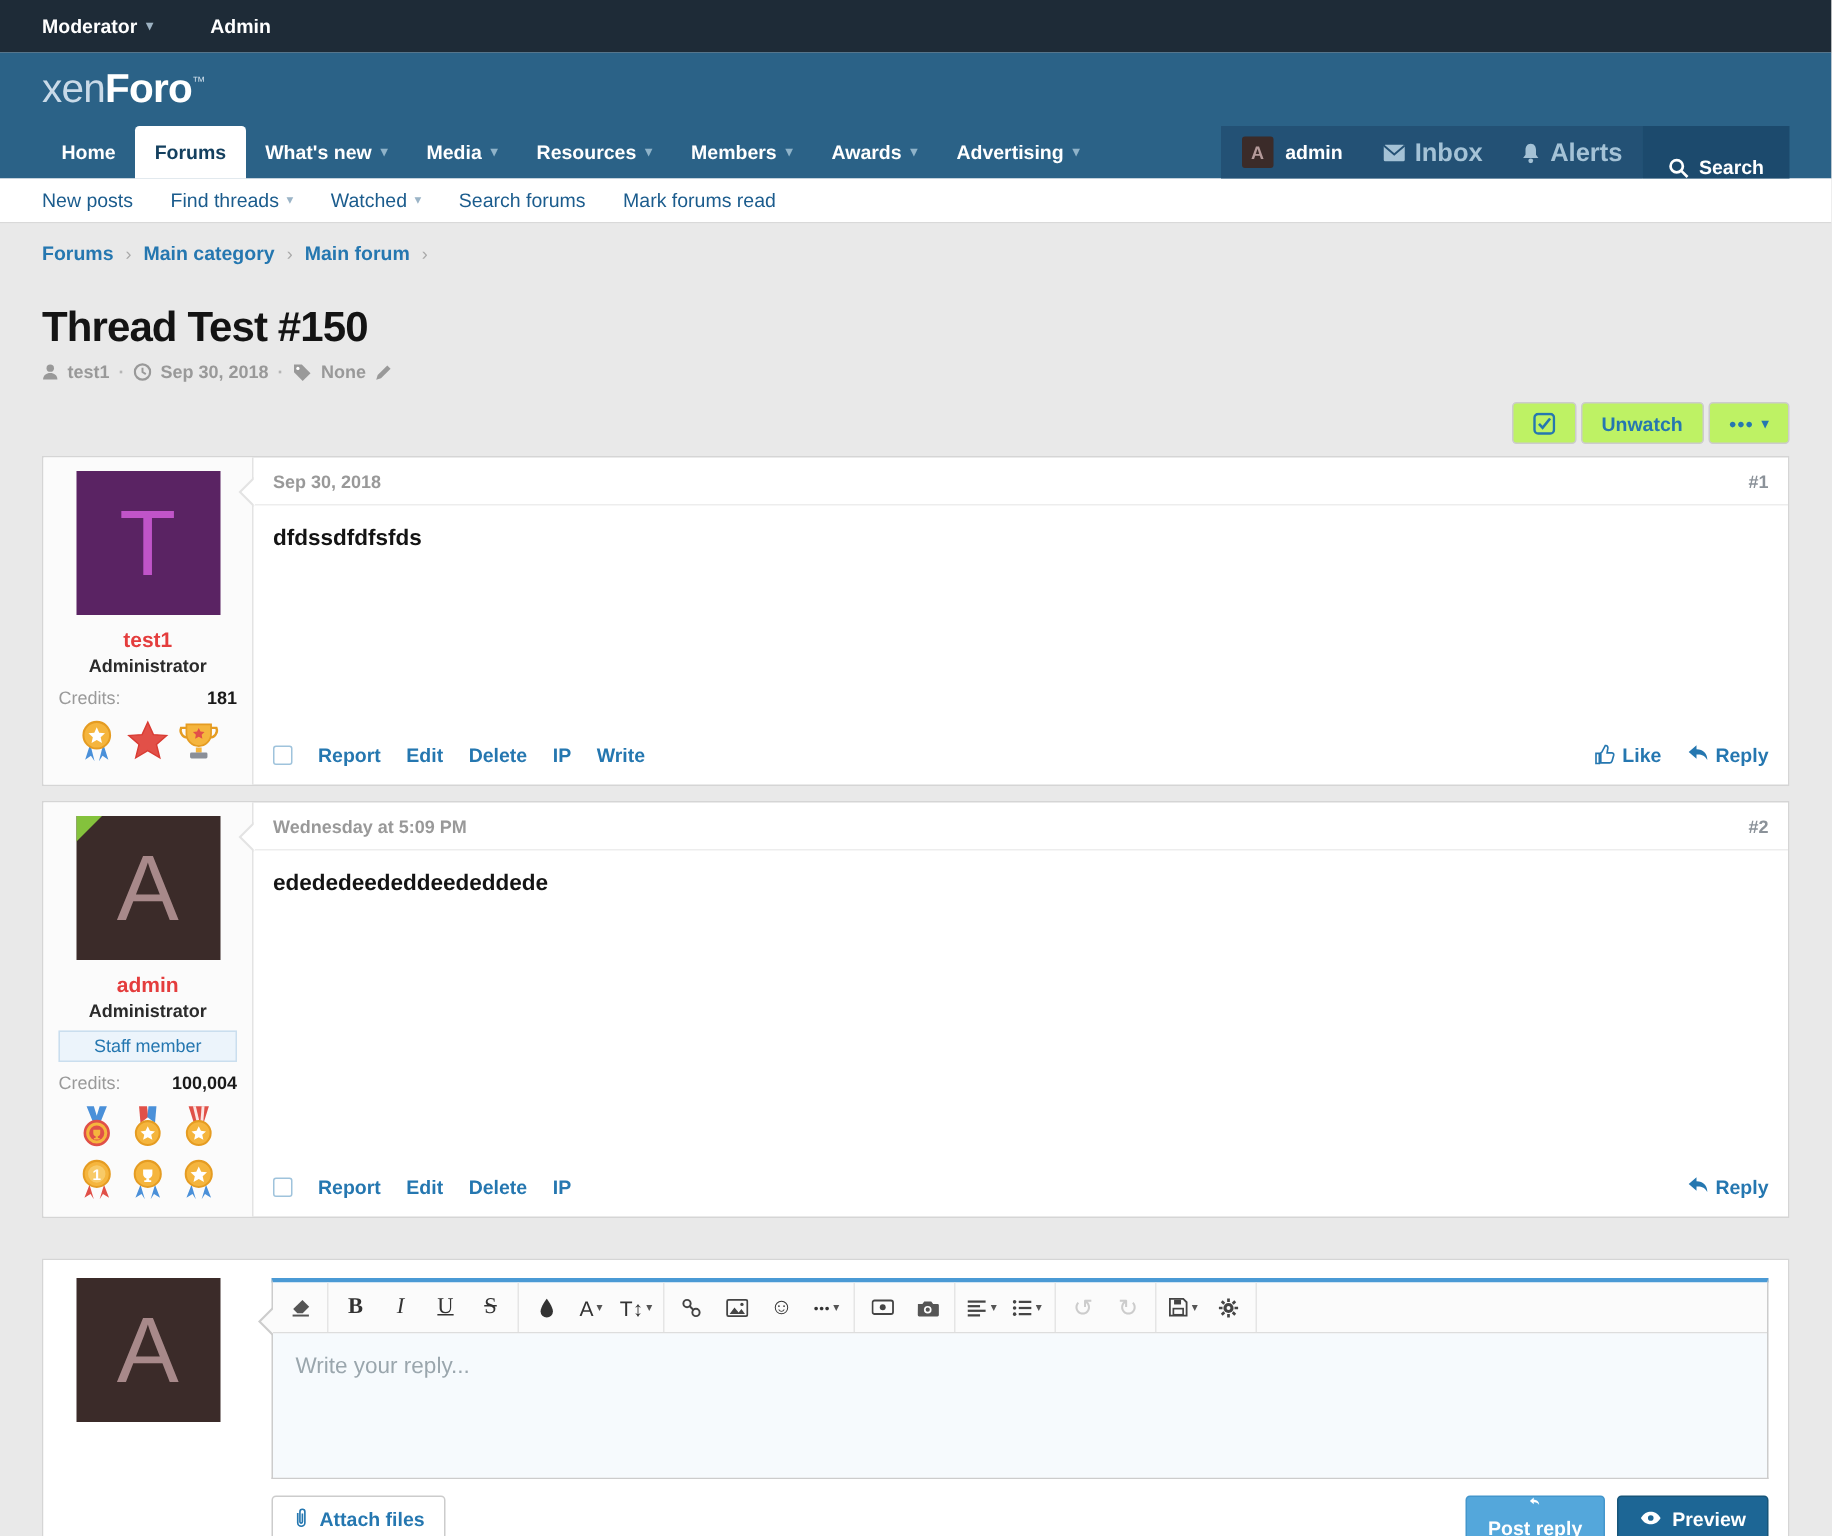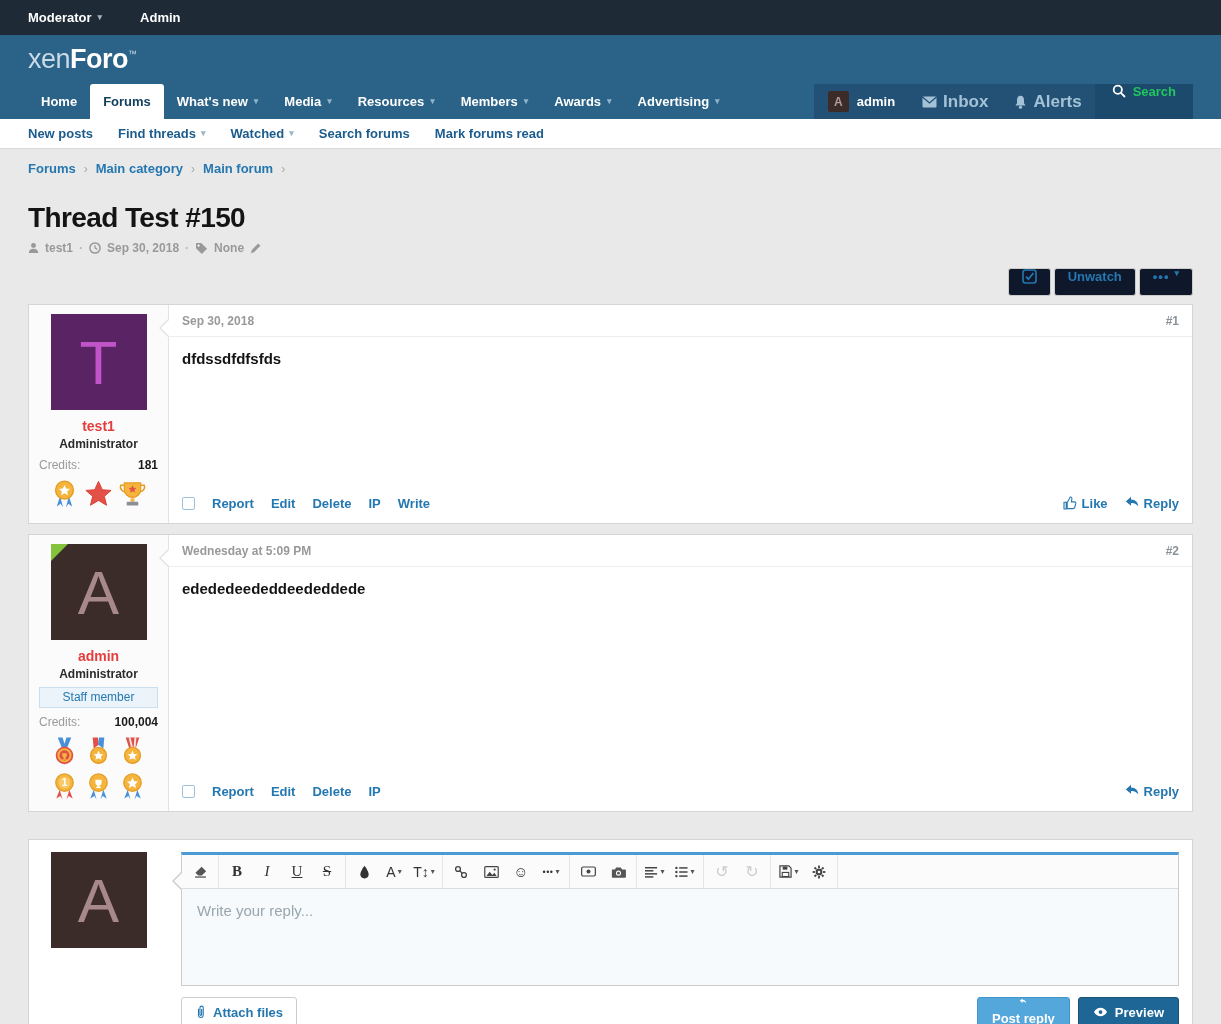--- a/index.html
+++ b/index.html
@@ -25,37 +25,37 @@
   
   .nav-row { height:35px; display:flex; align-items:stretch; padding:0 0 0 28px; }
   .tab { display:flex; align-items:center; gap:6px; padding:0 13px; color:#fff; font-size:13px; font-weight:bold; cursor:pointer; }
   .tab .caret { color:#8fb3c9; }
   .tab.active { background:#fff; color:#14405f; border-radius:3px 3px 0 0; }
   .nav-spacer { flex:1; }
   .user-strip { display:flex; background:#235175; align-items:stretch; }
   .nav-user { display:flex; align-items:center; gap:8px; padding:0 14px; color:#fff; font-size:13px; font-weight:bold; cursor:pointer; }
   .mini-avatar { width:21px; height:21px; border-radius:2px; background:#3b2b29; color:#b59a9a; font-size:12px; font-weight:bold; display:flex; align-items:center; justify-content:center; }
   .nav-link { display:flex; align-items:center; gap:6px; padding:0 13px; color:#a4c2d6; font-size:17px; font-weight:bold; cursor:pointer; }
-  .search-btn { display:flex; align-items:flex-start; gap:7px; padding:0 17px; background:#1c4a6d; color:#22c55e; font-size:13px; font-weight:bold; cursor:pointer; margin-right:28px; }
+  .search-btn { display:flex; align-items:flex-end; gap:7px; padding:0 17px; background:#1c4a6d; color:#ffffff; font-size:13px; font-weight:bold; cursor:pointer; margin-right:28px; }
   
   .subnav { height:30px; background:#fff; border-bottom:1px solid #d9d9d9; display:flex; align-items:center; gap:25px; padding:0 28px; }
-  .subnav-item { color:#1b5c8d; font-size:13px; font-weight:bold; display:flex; align-items:center; gap:5px; cursor:pointer; }
+  .subnav-item { color:#1b5c8d; font-size:13px; font-weight:normal; display:flex; align-items:center; gap:5px; cursor:pointer; }
   .subnav-item .caret { color:#9bb4c7; }
   
   .content { padding:0 28px; }
   .breadcrumb { margin-top:12px; font-size:13px; font-weight:bold; color:#2577b0; display:flex; align-items:center; gap:8px; }
   .crumb { cursor:pointer; }
   .crumb-sep { color:#a9a9a9; font-size:12px; font-weight:normal; }
   .page-title { margin-top:26px; font-size:28px; font-weight:bold; color:#141414; letter-spacing:-0.6px; }
   .thread-meta { margin-top:7px; display:flex; align-items:center; gap:6px; color:#999; font-size:12px; font-weight:bold; }
   .thread-meta svg { display:block; }
   .meta-sep { color:#b5b5b5; }
   
   .thread-actions { display:flex; justify-content:flex-end; gap:3px; margin-top:13px; }
-  .btn-white { height:28px; background:#0f172a; border:1px solid #ccc; border-radius:3px; display:flex; align-items:flex-start; gap:5px; padding:0 13px; color:#2577b0; font-size:13px; font-weight:bold; cursor:pointer; }
+  .btn-white { height:28px; background:#bef264; border:1px solid #ccc; border-radius:3px; display:flex; align-items:center; gap:5px; padding:0 13px; color:#2577b0; font-size:13px; font-weight:bold; cursor:pointer; }
   .btn-white .caret { color:#2577b0; }
   
   .post { display:flex; background:#fff; border:1px solid #d5d5d5; margin-top:8px; }
   .post.second { margin-top:10px; height:278px; }
   .post.first { height:220px; }
   .post-user { width:139px; flex:0 0 139px; background:#fbfbfb; padding:9px 10px 6px; display:flex; flex-direction:column; align-items:center; }
   .avatar { width:96px; height:96px; display:flex; align-items:center; justify-content:center; font-weight:normal; position:relative; cursor:pointer; }
   .avatar.purple { background:#5a2363; color:#c054c8; font-size:62px; }
   .avatar.brown  { background:#3b2b29; color:#a8898a; font-size:62px; }
   .online-flag { position:absolute; top:0; left:0; width:0; height:0; border-top:17px solid #84c23c; border-right:17px solid transparent; }

